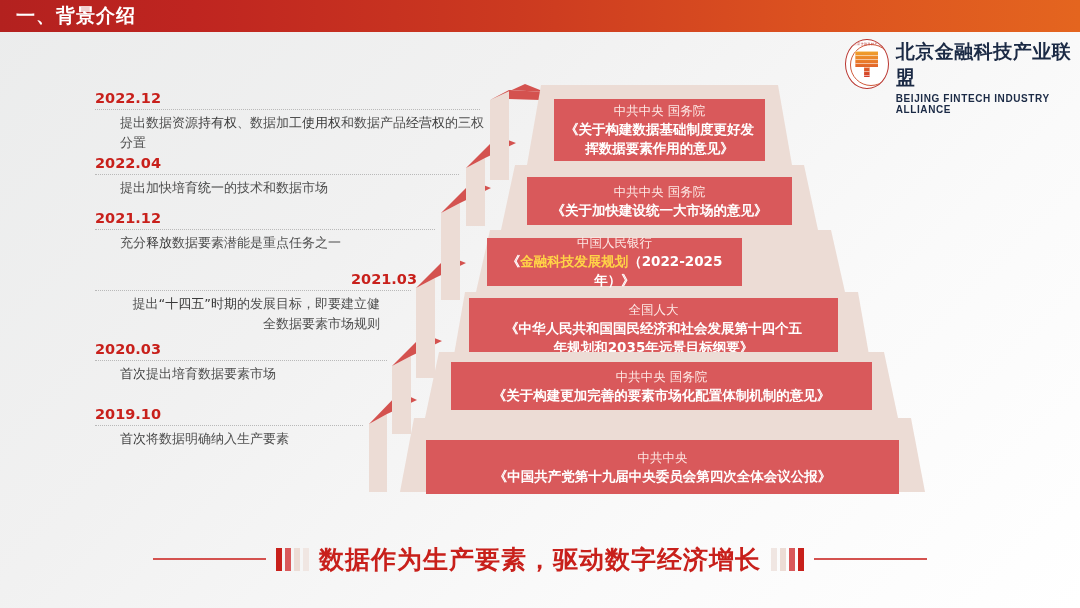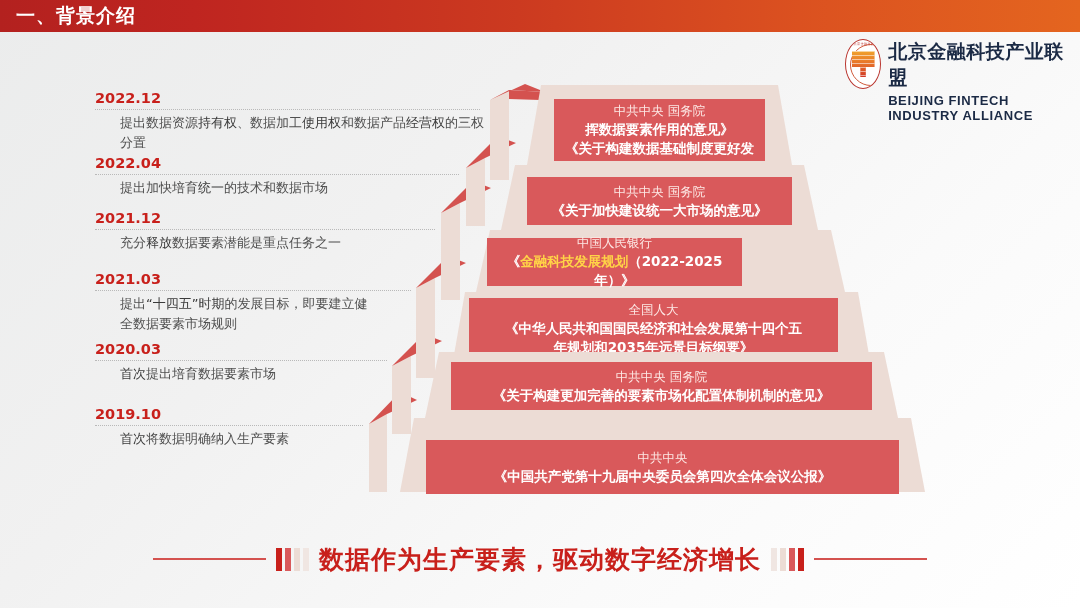--- a/index.html
+++ b/index.html
@@ -54,21 +54,21 @@
   }
   #logo-mark .glyph::after {
     content:""; position:absolute; left:0; top:0; width:100%; height:100%;
     background: repeating-linear-gradient(180deg, rgba(255,255,255,.55) 0 1.4px, rgba(255,255,255,0) 1.4px 4px);
   }
   #logo-text-cn {
     font-size: 19px; font-weight: 700; color: #1b2a45; letter-spacing: .5px;
     font-family: "DejaVu Sans", "Liberation Sans", sans-serif;
   }
   #logo-text-en {
-    font-size: 13px; font-weight: 700; color: #1b2a45; letter-spacing: .6px;
+    font-size: 10px; font-weight: 700; color: #1b2a45; letter-spacing: .6px;
     margin-top: 2px;
   }
 
   
   .tl-item { position: absolute; left: 95px; }
   .tl-date {
     font-size: 14.5px; font-weight: 700; color: #c8201b;
     font-family: "DejaVu Sans", "Liberation Sans", sans-serif;
     line-height: 17px;
   }
@@ -168,22 +168,22 @@
     </g>
   </svg>
 
   <div id="pyramid">
 
     <div class="tier" style="left:527px; top:85px; width:265px; height:80px;">
       <div class="plinth" style="clip-path: polygon(14px 0, calc(100% - 14px) 0, 100% 100%, 0 100%);"></div>
       <div class="slab" style="left:27px; top:14px; width:211px; height:62px;">
         <div class="org">中共中央 国务院</div>
         <div class="doc">
+            <div><span>《关于构建数据基础制度更好发</span></div>
             <div><span>挥数据要素作用的意见》</span></div>
-            <div><span>《关于构建数据基础制度更好发</span></div>
           </div>
       </div>
     </div>
 
     <div class="tier" style="left:501px; top:165px; width:317px; height:65px;">
       <div class="plinth" style="clip-path: polygon(14px 0, calc(100% - 14px) 0, 100% 100%, 0 100%);"></div>
       <div class="slab" style="left:26px; top:12px; width:265px; height:48px;">
         <div class="org">中共中央 国务院</div>
         <div class="doc">
             <div><span>《关于加快建设统一大市场的意见》</span></div>
@@ -243,21 +243,21 @@
     <div class="tl-item" style="top:155px; width:370px;">
       <div class="tl-date">2022.04</div>
       <div class="tl-rule" style="width:364px;"></div>
       <div class="tl-desc"><span>提出加快培育</span><b>统一</b><span>的技术和数据市场</span></div>
     </div>
     <div class="tl-item" style="top:210px; width:348px;">
       <div class="tl-date">2021.12</div>
       <div class="tl-rule" style="width:340px;"></div>
       <div class="tl-desc"><span>充分</span><b>释放</b><span>数据要素潜能是重点任务之一</span></div>
     </div>
-    <div class="tl-item" style="top:271px; width:322px;">
+    <div class="tl-item" style="top:271px; width:322px;text-align:right;">
       <div class="tl-date">2021.03</div>
       <div class="tl-rule" style="width:316px;"></div>
       <div class="tl-desc" style="width:260px;"><span>提出</span><b>“十四五”时期</b><span>的发展目标，即要建立健全数据要素市场规则</span></div>
     </div>
     <div class="tl-item" style="top:341px; width:298px;">
       <div class="tl-date">2020.03</div>
       <div class="tl-rule" style="width:292px;"></div>
       <div class="tl-desc"><b>首次</b><span>提出培育数据要素市场</span></div>
     </div>
     <div class="tl-item" style="top:406px; width:275px;">

